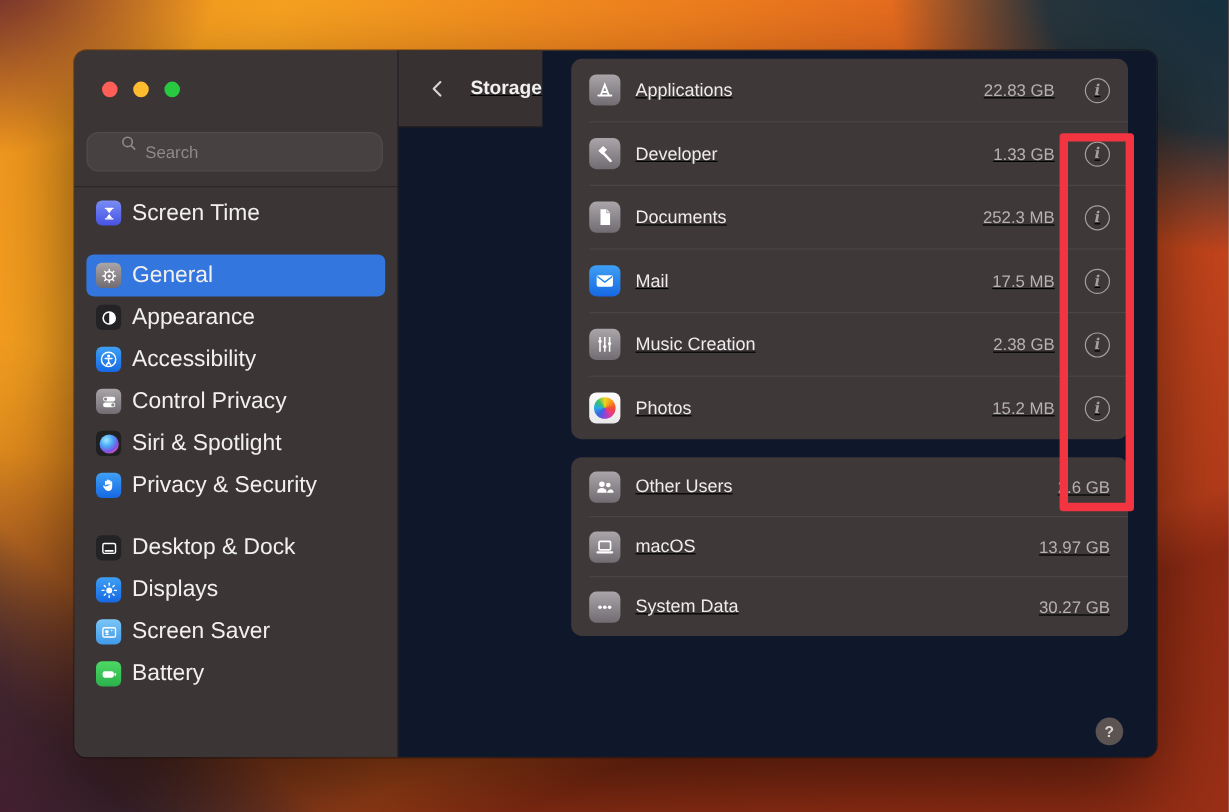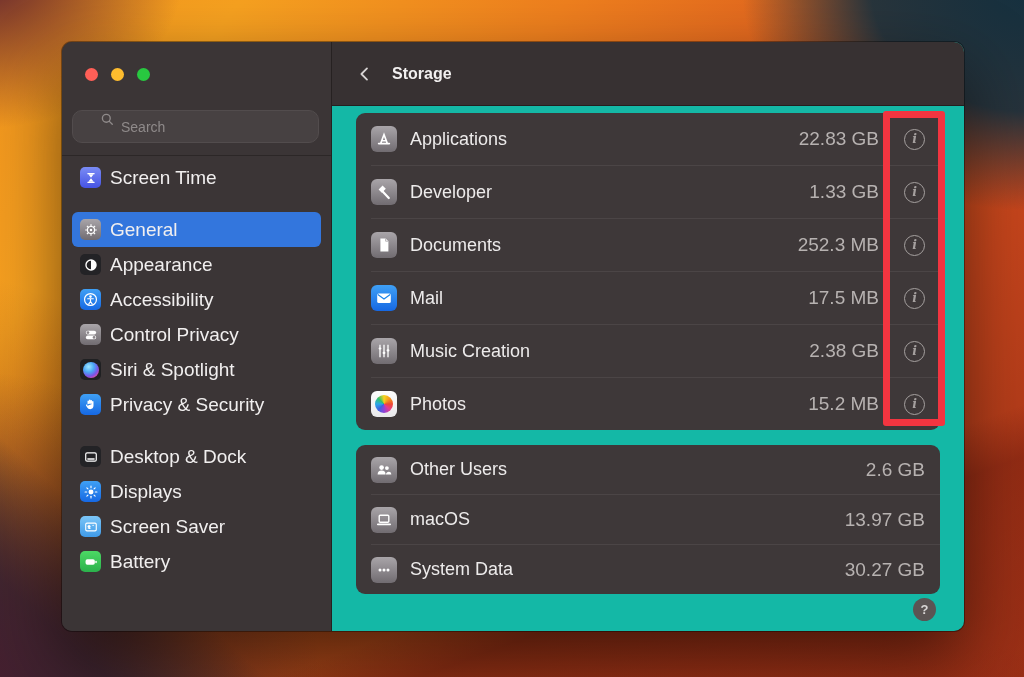--- a/index.html
+++ b/index.html
@@ -55,35 +55,35 @@
   .t-dark   { background:#1f2022; }
   .t-green  { background:linear-gradient(180deg,#4cd964,#2bb14c); }
   .t-indigo { background:linear-gradient(180deg,#7a8cf5,#4653e3); }
   .t-white  { background:linear-gradient(180deg,#fdfdfd,#e9e9eb); }
   .siri-orb { width:16px; height:16px; border-radius:50%;
     background:radial-gradient(circle at 35% 30%, #9fe8ff 0%, #4aa8f5 35%, #7b53e8 62%, #e4519f 82%, #31175f 100%); }
   .pinwheel { width:18px; height:18px; border-radius:50%;
     background:conic-gradient(#f7d420,#f59a1c,#ef4b32,#e73a8e,#8e44d8,#3b66e0,#2aa8e8,#35c06a,#f7d420); }
 
   
-  .main { flex:1; display:flex; flex-direction:column; background:#14b8a6; position:relative; }
+  .main { flex:1; display:flex; flex-direction:row; background:#0f172a; position:relative;text-decoration:underline; }
   .m-header { height:64px; flex:none; background:#373132; border-bottom:1px solid #242020;
     display:flex; align-items:center; padding-left:22px; gap:16px; }
   .back-btn { width:22px; height:22px; display:flex; align-items:center; justify-content:center;
     background:transparent; border:none; cursor:default; padding:0; }
   .m-title { font-size:16px; font-weight:bold; color:#f2f0f0; }
 
   .m-body { flex:1; padding:7px 24px 0; }
   .card { background:#3e3839; border-radius:9px; overflow:hidden; }
   .card + .card { margin-top:15px; }
   .row { height:52px; display:flex; align-items:center; padding:0 15px; gap:13px; }
   .card2 .row { height:49px; }
   .rsep { height:1px; background:#4b4546; margin-left:15px; }
-  .row-label { font-size:18px; color:#edebeb; white-space:nowrap; }
-  .row-size { margin-left:auto; font-size:19px; color:#b7b2b1; white-space:nowrap; }
+  .row-label { font-size:15px; color:#edebeb; white-space:nowrap; }
+  .row-size { margin-left:auto; font-size:14px; color:#b7b2b1; white-space:nowrap; }
   .info-btn { width:21px; height:21px; flex:none; margin-left:12px; border-radius:50%;
     border:1.5px solid #a5a09f; background:transparent; color:#a5a09f;
     font:italic bold 12.5px "DejaVu Serif", serif; line-height:1;
     display:flex; align-items:center; justify-content:center; padding:0; cursor:default; }
 
   .help-btn { position:absolute; right:28px; bottom:10px; width:23px; height:23px; border-radius:50%;
     background:#5b5453; border:none; color:#dad7d6; font-size:13px; font-weight:bold;
     display:flex; align-items:center; justify-content:center; cursor:default; }
 
   

